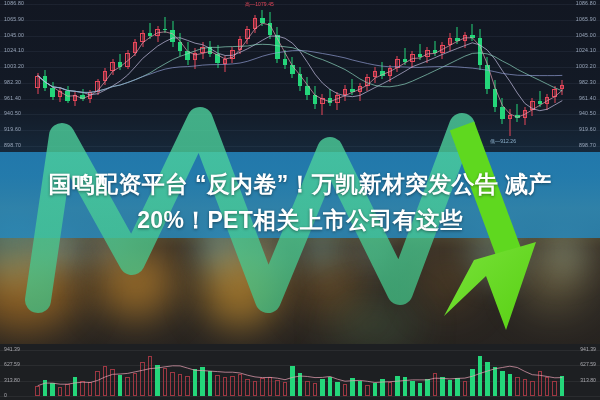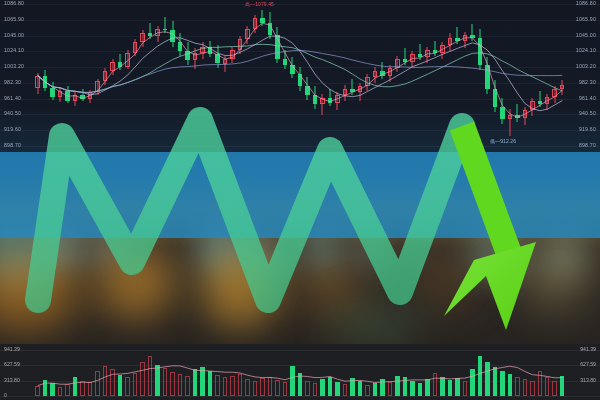--- a/index.html
+++ b/index.html
@@ -561,15 +561,17 @@
     </defs>
 
     <polyline points="38,300 62,136 132,262 200,120 268,300 330,150 400,292 462,126" fill="none" stroke="url(#zigGrad)" stroke-width="26" stroke-linecap="round" stroke-linejoin="round"></polyline>
 
     <polyline points="462,126 510,256" fill="none" stroke="#5fd81f" stroke-width="26" stroke-linecap="butt" stroke-linejoin="round"></polyline>
 
     <polygon points="474,260 536,242 506,330 486,276 444,316" fill="url(#arrGrad)"></polygon>
   </svg>
 
   <div class="headline">
+    <span class="ln">国鸣配资平台 “反内卷”！万凯新材突发公告 减产</span>
+    <span class="ln">20%！PET相关上市公司有这些</span>
   </div>
 
 </div>
 
 </body></html>

